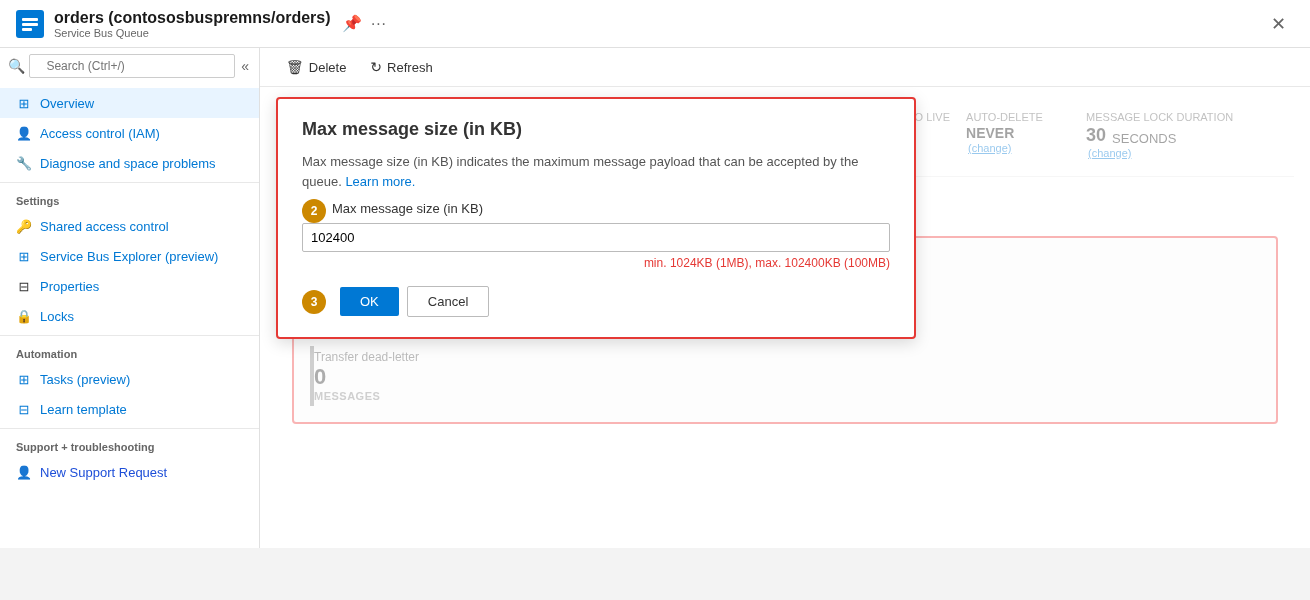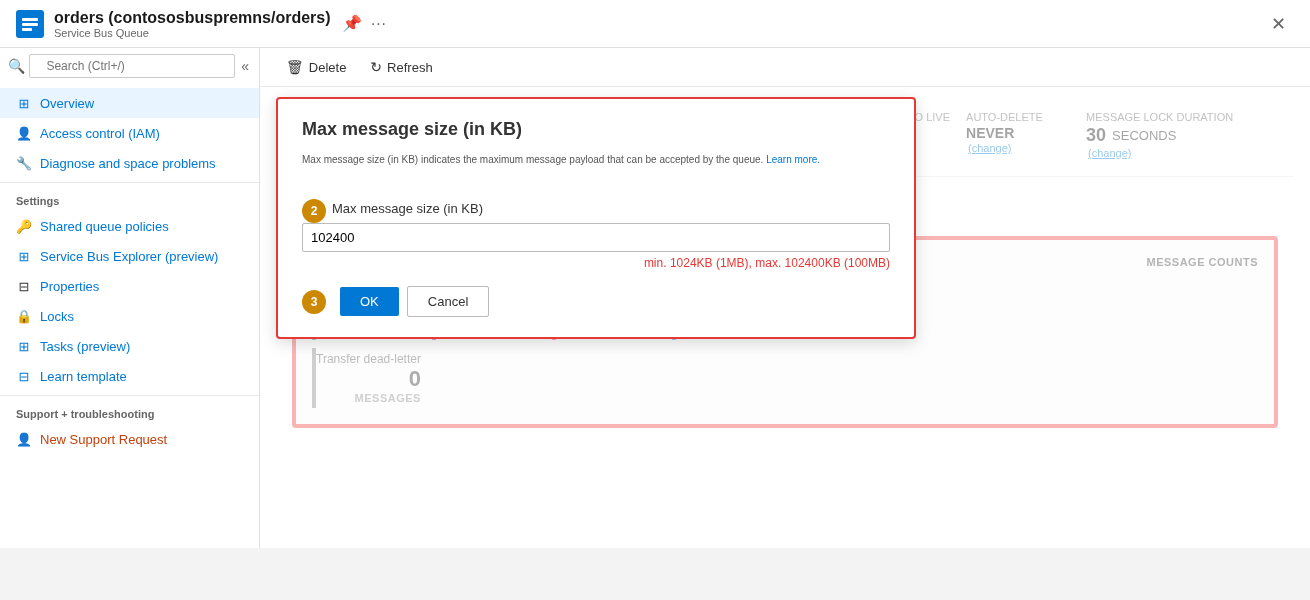--- a/index.html
+++ b/index.html
@@ -38,51 +38,51 @@
     .toolbar-btn { display: flex; align-items: center; gap: 5px; padding: 5px 10px; background: none; border: none; cursor: pointer; font-size: 13px; color: #333; border-radius: 2px; }
     .toolbar-btn .btn-icon { font-size: 14px; }
 
     
     .content-body { flex: 1; overflow-y: auto; padding: 0; position: relative; }
 
     
     .modal-overlay { position: absolute; top: 0; left: 0; right: 0; bottom: 0; background: rgba(255,255,255,0.6); z-index: 10; display: flex; align-items: flex-start; justify-content: flex-start; padding: 10px 16px; }
     .modal-box { background: #fff; border: 2px solid #e53935; border-radius: 4px; padding: 20px 24px; width: 640px; box-shadow: 0 4px 16px rgba(0,0,0,0.15); }
     .modal-title { font-size: 18px; font-weight: 600; margin-bottom: 12px; }
-    .modal-desc { font-size: 10px; color: #555; margin-bottom: 32px; line-height: 1.5; }
+    .modal-desc { font-size: 13px; color: #555; margin-bottom: 8px; line-height: 1.5; }
     .modal-desc a { color: #0078d4; text-decoration: none; }
     .modal-field-label { font-size: 13px; font-weight: 500; margin-bottom: 6px; }
     .modal-input { width: 100%; padding: 6px 8px; border: 1px solid #bbb; border-radius: 2px; font-size: 13px; margin-bottom: 4px; }
     .modal-hint { font-size: 12px; color: #e53935; text-align: right; margin-bottom: 16px; }
     .modal-actions { display: flex; gap: 8px; align-items: center; }
     .btn-ok { background: #0078d4; color: #fff; border: none; padding: 7px 20px; border-radius: 2px; cursor: pointer; font-size: 13px; }
     .btn-cancel { background: #fff; color: #333; border: 1px solid #bbb; padding: 7px 20px; border-radius: 2px; cursor: pointer; font-size: 13px; }
 
     
     .step-badge { width: 24px; height: 24px; border-radius: 50%; background: #cc8800; color: #fff; font-size: 12px; font-weight: 700; display: flex; align-items: center; justify-content: center; flex-shrink: 0; margin-right: 6px; }
 
     
     .stats-area { padding: 16px; }
     .stats-row { display: flex; gap: 0; margin-bottom: 0; flex-wrap: wrap; }
     .stat-item { padding: 8px 16px 8px 0; min-width: 120px; }
     .stat-label { font-size: 11px; color: #666; text-transform: uppercase; margin-bottom: 2px; font-weight: 500; }
-    .stat-value { font-size: 18px; font-weight: 600; color: #1a1a1a; display: flex; align-items: center; gap: 6px; }
+    .stat-value { font-size: 18px; font-weight: 600; color: #1a1a1a; display: flex; align-items: flex-end; gap: 6px; }
     .stat-sub { font-size: 12px; color: #555; }
     .change-link { font-size: 11px; color: #c00; border: 1px solid #c00; padding: 1px 4px; border-radius: 2px; cursor: pointer; text-decoration: none; margin-left: 4px; }
     .change-link-plain { font-size: 11px; color: #0078d4; cursor: pointer; margin-left: 2px; }
     .stat-border-left-green { border-left: 4px solid #00a36c; padding-left: 8px; }
     .stat-border-left-purple { border-left: 4px solid #7b2d8b; padding-left: 8px; }
     .stat-border-left-red { border-left: 4px solid #e53935; padding-left: 8px; }
     .stat-border-left-blue { border-left: 4px solid #0078d4; padding-left: 8px; }
     .stat-border-left-gray { border-left: 4px solid #888; padding-left: 8px; }
 
     .divider-line { border: none; border-top: 1px solid #e8e8e8; margin: 8px 0; }
 
     
-    .counts-card { background: #f9f9f9; border: 4px solid #ef4444; border-radius: 4px; margin: 0 16px 16px; padding: 16px; text-align: right; }
+    .counts-card { background: #f9f9f9; border: 2px solid #ef4444; border-radius: 4px; margin: 0 16px 16px; padding: 16px; }
     .counts-title { font-size: 11px; font-weight: 700; color: #444; text-transform: uppercase; letter-spacing: 0.5px; margin-bottom: 12px; }
     .counts-grid { display: flex; flex-wrap: wrap; gap: 0; }
     .count-item { min-width: 120px; padding: 4px 16px 4px 0; }
     .count-label { font-size: 12px; color: #555; font-weight: 500; }
     .count-value { font-size: 22px; font-weight: 600; }
     .count-sub { font-size: 11px; color: #888; text-transform: uppercase; font-weight: 600; letter-spacing: 0.5px; }
 
     .step-row { display: flex; align-items: center; }
 
     
@@ -138,48 +138,49 @@
           <span style="color:#0078d4;">Access control (IAM)</span>
         </div>
         <div class="nav-item">
           <span class="nav-icon" style="color:#0078d4;">🔧</span>
           <span style="color:#0078d4;">Diagnose and space problems</span>
         </div>
 
         <div class="section-label">Settings</div>
         <div class="nav-item">
           <span class="nav-icon" style="color:#cc8800;">🔑</span>
-          <span style="color:#0078d4;">Shared queue policies</span>
+          <span style="color:#0078d4;">Shared access control</span>
         </div>
         <div class="nav-item">
           <span class="nav-icon" style="color:#0078d4;">⊞</span>
           <span style="color:#0078d4;">Service Bus Explorer (preview)</span>
         </div>
         <div class="nav-item">
           <span class="nav-icon">⊟</span>
           <span style="color:#0078d4;">Properties</span>
         </div>
         <div class="nav-item">
           <span class="nav-icon">🔒</span>
           <span style="color:#0078d4;">Locks</span>
         </div>
 
+        <div class="section-label">Automation</div>
         <div class="nav-item">
           <span class="nav-icon" style="color:#0078d4;">⊞</span>
           <span style="color:#0078d4;">Tasks (preview)</span>
         </div>
         <div class="nav-item">
           <span class="nav-icon" style="color:#0078d4;">⊟</span>
           <span style="color:#0078d4;">Learn template</span>
         </div>
 
         <div class="section-label">Support + troubleshooting</div>
         <div class="nav-item">
           <span class="nav-icon" style="color:#0078d4;">👤</span>
-          <span style="color:#c2410c;">New Support Request</span>
+          <span style="color:#1d4ed8;">New Support Request</span>
         </div>
       </div>
     </div>
 
     <div class="content-area">
 
       <div class="toolbar">
         <button class="toolbar-btn">
           <span class="btn-icon">🗑</span>
           <span>Delete</span>

